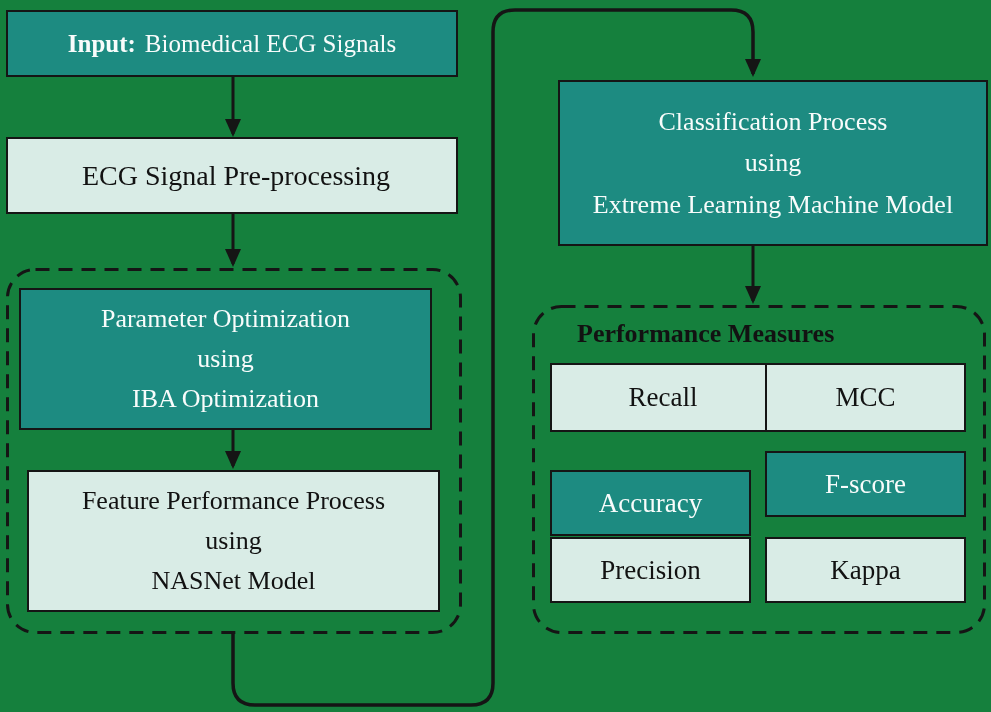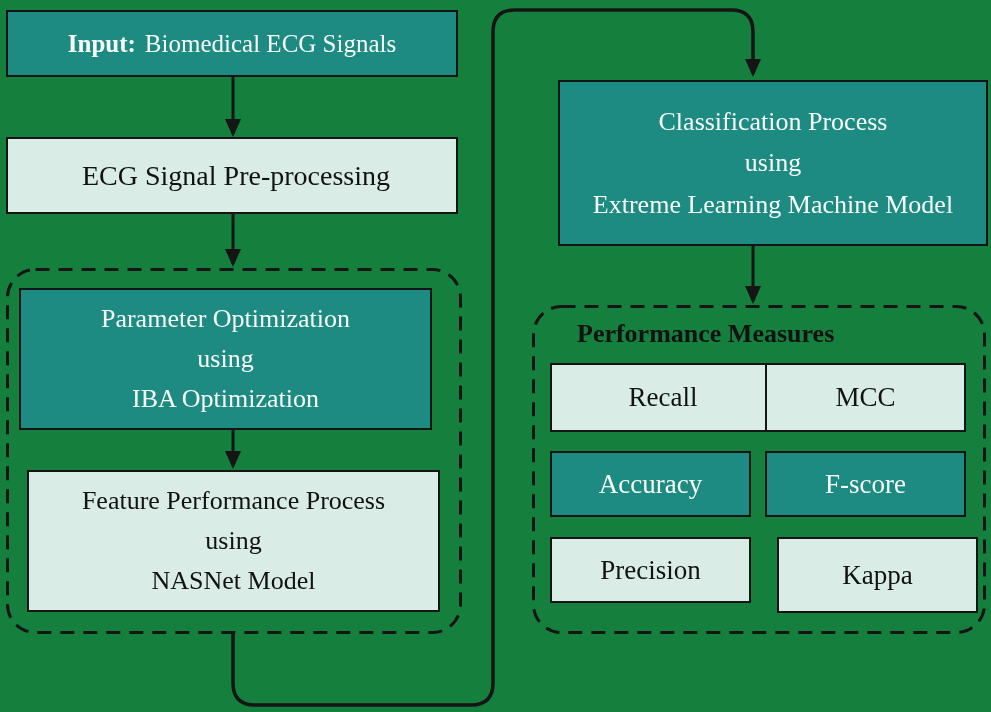--- a/index.html
+++ b/index.html
@@ -36,24 +36,24 @@
   .cell{
     position:absolute;box-sizing:border-box;
     border:2.5px solid var(--border);
     display:flex;align-items:center;justify-content:center;
     font-size:27px;
     background:var(--mint);color:var(--text_dark);
   }
   .cell[data-variant="dark"]{background:var(--teal);color:var(--text_light);}
   .c-r0c0{left:550px;top:363px;width:226px;height:69px;}
   .c-r0c1{left:765px;top:363px;width:201px;height:69px;}
-  .c-r1c0{left:550px;top:451px;width:201px;height:66px;}
+  .c-r1c0{left:550px;top:470px;width:201px;height:66px;}
   .c-r1c1{left:765px;top:451px;width:201px;height:66px;}
   .c-r2c0{left:550px;top:537px;width:201px;height:66px;text-align:right;}
-  .c-r2c1{left:765px;top:537px;width:201px;height:76px;margin-left:12px;}
+  .c-r2c1{left:765px;top:537px;width:201px;height:66px;}
 </style>
 </head>
 <body>
 
 <div class="canvas">
 
   <svg class="connectors" width="991" height="712" viewBox="0 0 991 712">
     <defs>
       <marker id="ah" markerUnits="userSpaceOnUse" markerWidth="20" markerHeight="18" refX="15" refY="8" orient="auto">
         <path d="M0,0 L18,8 L0,16 Z" fill="#151515"></path>

